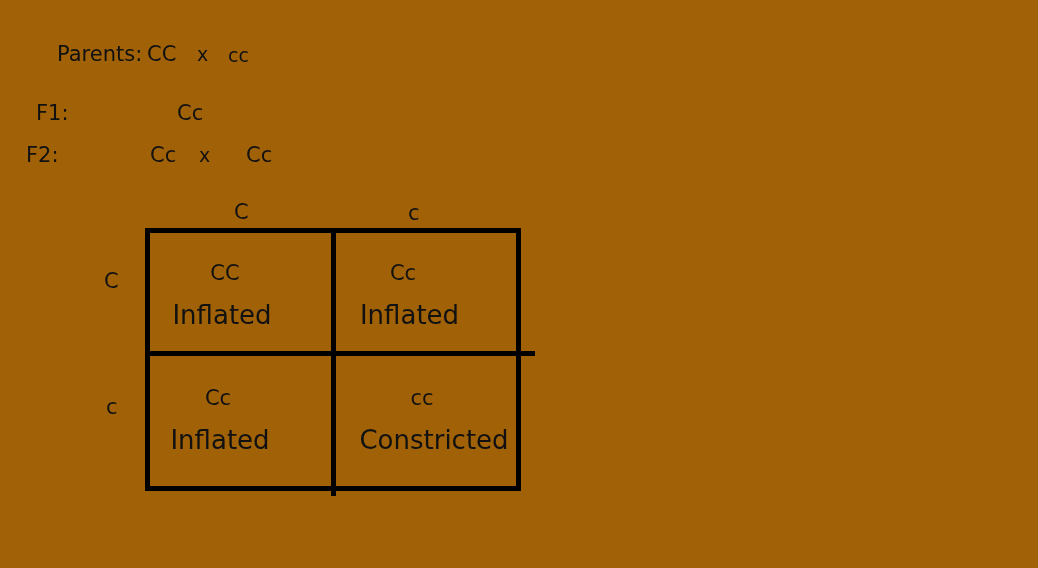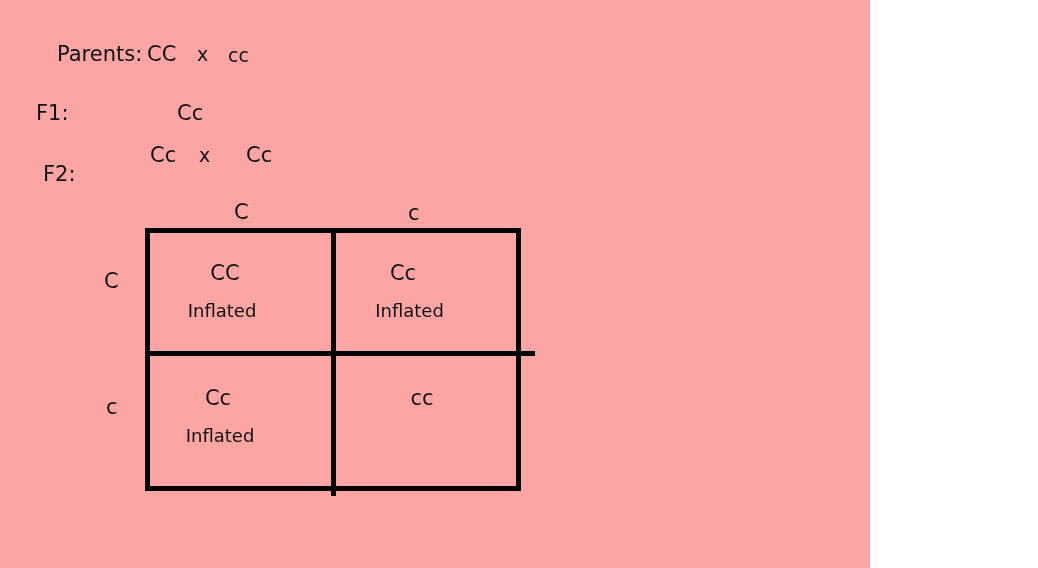--- a/index.html
+++ b/index.html
@@ -7,44 +7,44 @@
     margin: 0;
     padding: 0;
     background: #ffffff;
   }
   body {
     font-family: "DejaVu Sans", "Liberation Sans", sans-serif;
     color: #111111;
   }
   #canvas {
     position: relative;
-    width: 870px;
+    width: 1038px;
     height: 568px;
-    background: #fca5a5;
+    background: #a16207;
     overflow: hidden;
   }
   .txt {
     position: absolute;
     white-space: pre;
     line-height: 1;
     color: #111111;
   }
   
   .cross-line {
     font-size: 21px;
   }
   #parents-label      { left: 57px;  top: 44px; }
   #parents-genotype-1 { left: 147px; top: 44px; }
   #parents-cross-sym  { left: 197px; top: 45px; font-size: 19px; }
   #parents-genotype-2 { left: 228px; top: 46px; font-size: 19px; }
 
   #f1-label     { left: 36px;  top: 103px; }
   #f1-genotype  { left: 177px; top: 103px; }
 
-  #f2-label        { left: 43px;  top: 145px; margin-top: 19px; }
+  #f2-label        { left: 26px;  top: 145px; }
   #f2-genotype-1   { left: 150px; top: 145px; }
   #f2-cross-sym    { left: 199px; top: 146px; font-size: 19px; }
   #f2-genotype-2   { left: 246px; top: 145px; }
 
   
   .gamete-label {
     font-size: 21px;
   }
   #col-label-0 { left: 234px; top: 202px; }
   #col-label-1 { left: 408px; top: 203px; }
@@ -84,21 +84,21 @@
   .cell {
     position: absolute;
     width: 186px;
     text-align: center;
   }
   .cell .genotype {
     font-size: 21px;
     line-height: 1;
   }
   .cell .phenotype {
-    font-size: 18px;
+    font-size: 26px;
     line-height: 1;
     margin-top: 18px;
   }
   #cell-0-0 { left: 132px; top: 263px; }
   #cell-0-1 { left: 310px; top: 263px; }
   #cell-1-0 { left: 125px; top: 388px; }
   #cell-1-1 { left: 329px; top: 388px; }
   #cell-0-0 .phenotype { margin-left: -6px; }
   #cell-0-1 .phenotype { margin-left: 13px; }
   #cell-1-0 .phenotype { margin-left: 4px; }
@@ -141,15 +141,16 @@
     <div class="phenotype">Inflated</div>
   </div>
 
   <div class="cell" id="cell-1-0">
     <div class="genotype">Cc</div>
     <div class="phenotype">Inflated</div>
   </div>
 
   <div class="cell" id="cell-1-1">
     <div class="genotype">cc</div>
+    <div class="phenotype">Constricted</div>
   </div>
 
 </div>
 
 </body></html>

